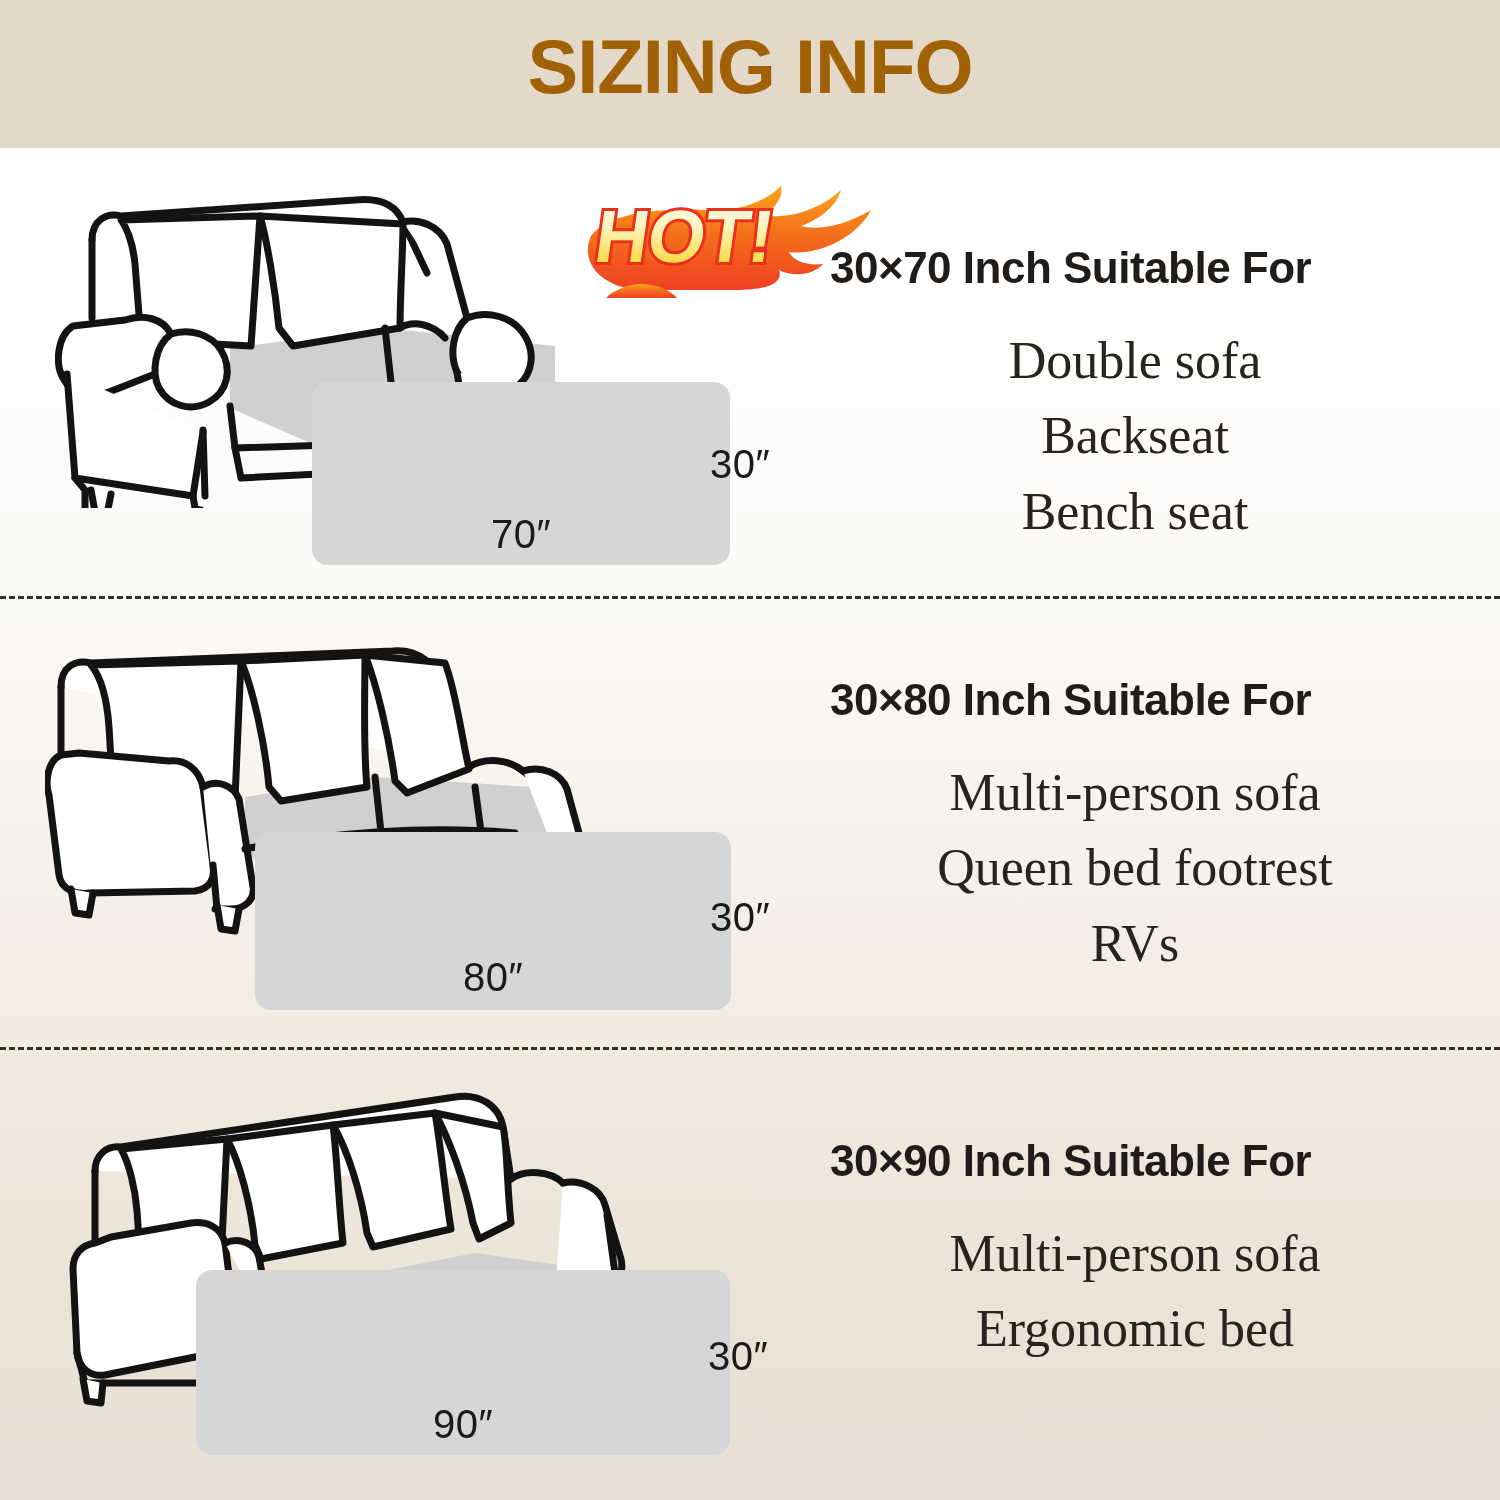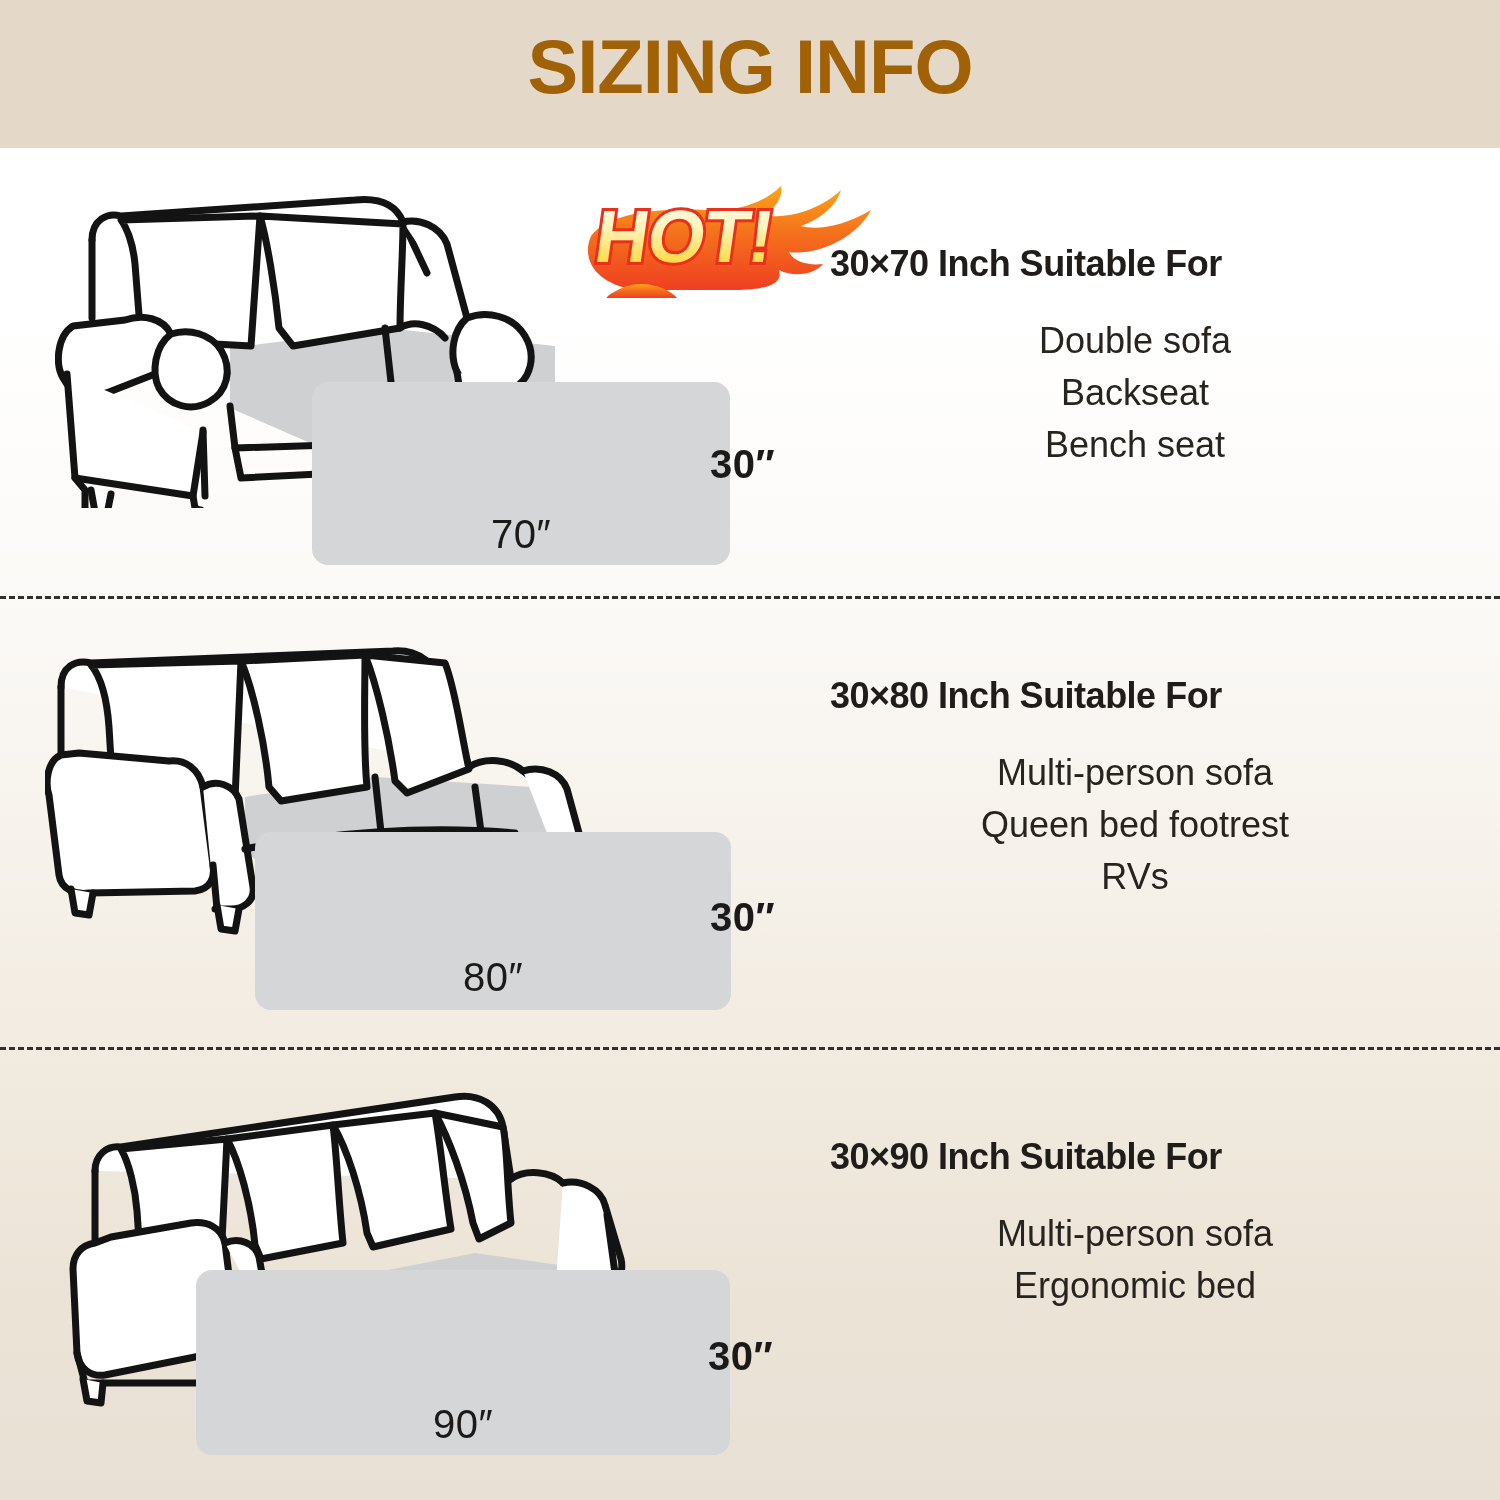--- a/index.html
+++ b/index.html
@@ -61,42 +61,43 @@
     left:0; width:100%;
     text-align:center;
     font-size:40px;
     font-weight:400;
     color:#1c1a18;
     letter-spacing:0.5px;
   }
   .dim-h {
     position:absolute;
     font-size:40px;
-    font-weight:700;
+    font-weight:400;
     color:#1c1a18;
     letter-spacing:0.5px;
     white-space:nowrap;
   }
 
   
   .txtcol { position:absolute; }
   .sec-title {
-    font-size:36px;
+    font-size:44px;
     font-weight:700;
     color:#1f1c19;
     white-space:nowrap;
     letter-spacing:-0.5px;
   }
   .sec-list { margin-top:30px; text-align:center; }
   .sec-list-item {
-    font-size:36px;
+    font-size:52px;
     font-weight:400;
     color:#27241f;
     line-height:1.45;
     white-space:nowrap;
+    font-family:Liberation Serif, serif;
   }
 
   
   .hot-badge { position:absolute; }
 </style>
 </head>
 <body>
 
 <div class="header">
   <div class="header-title">SIZING INFO</div>

